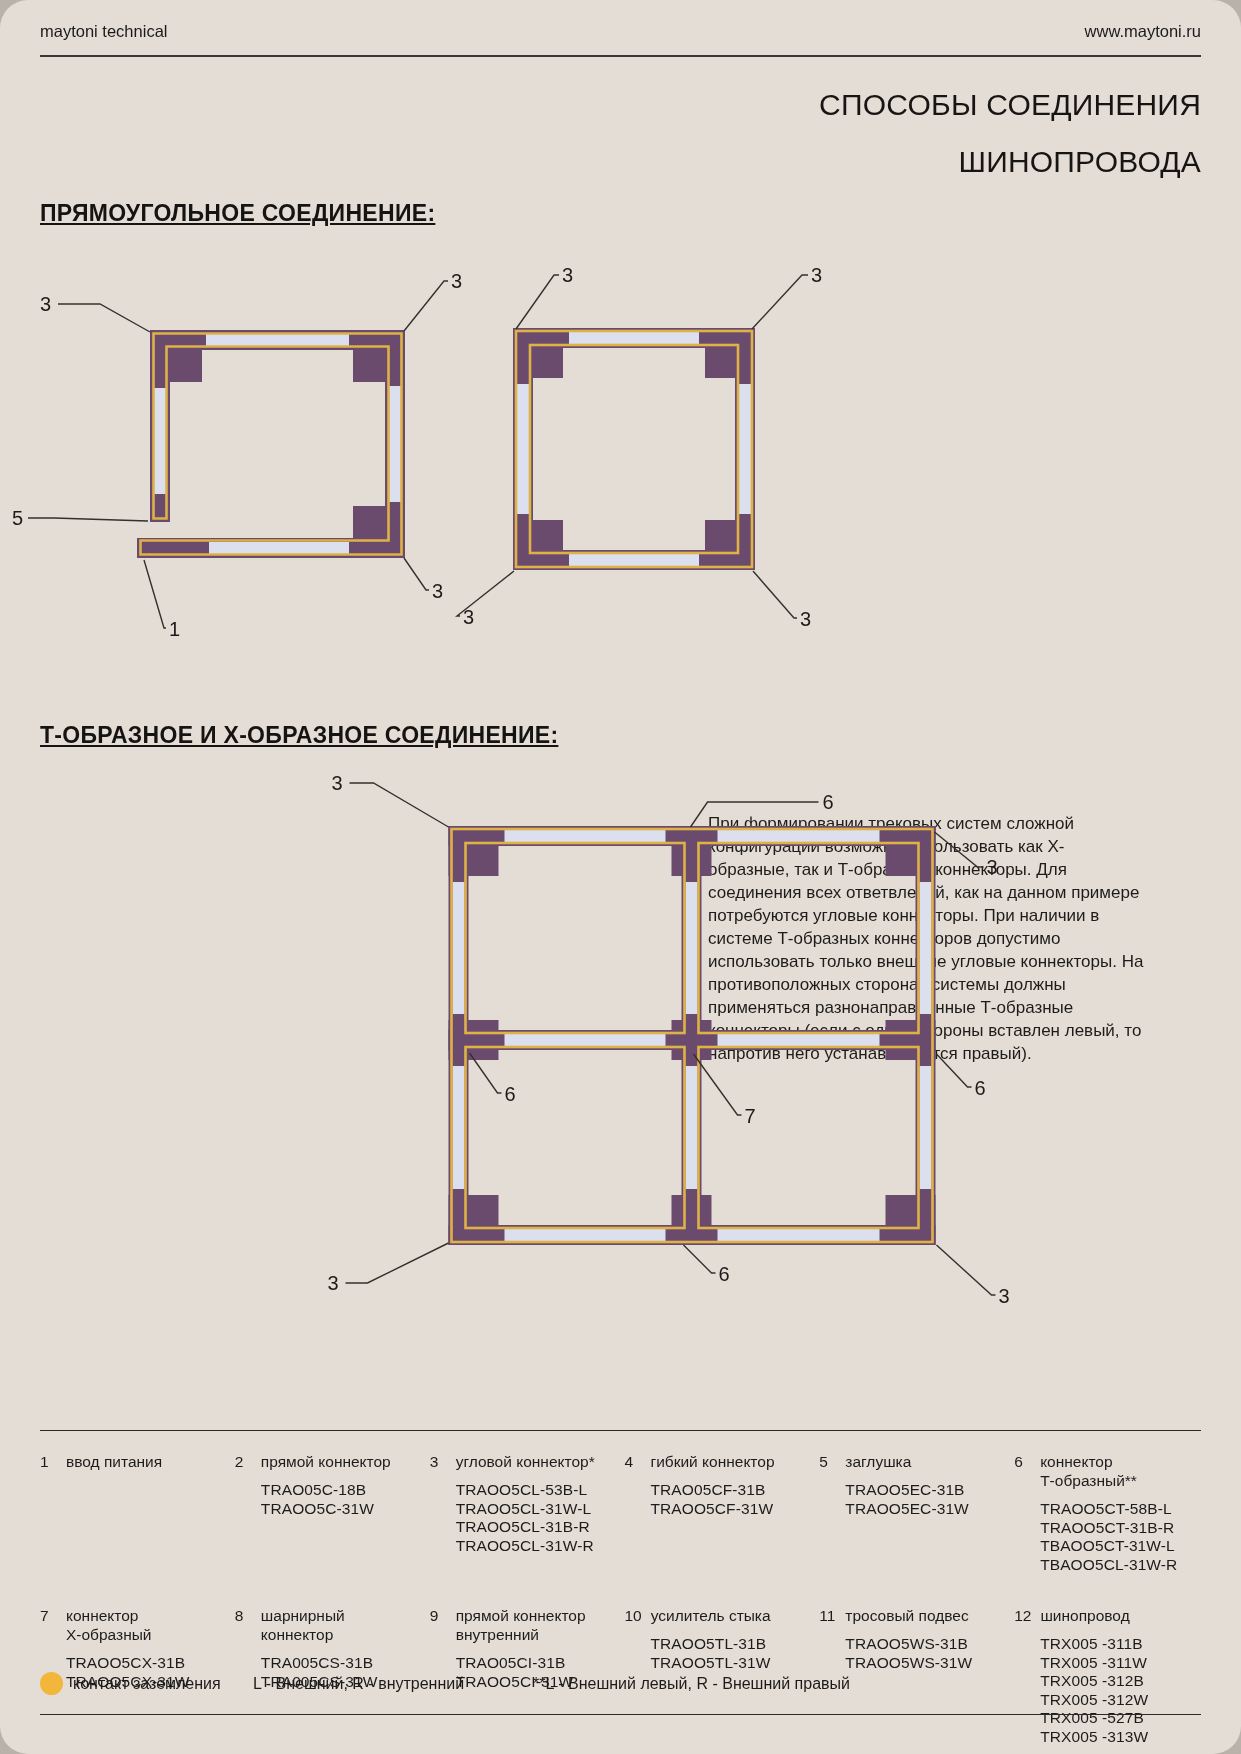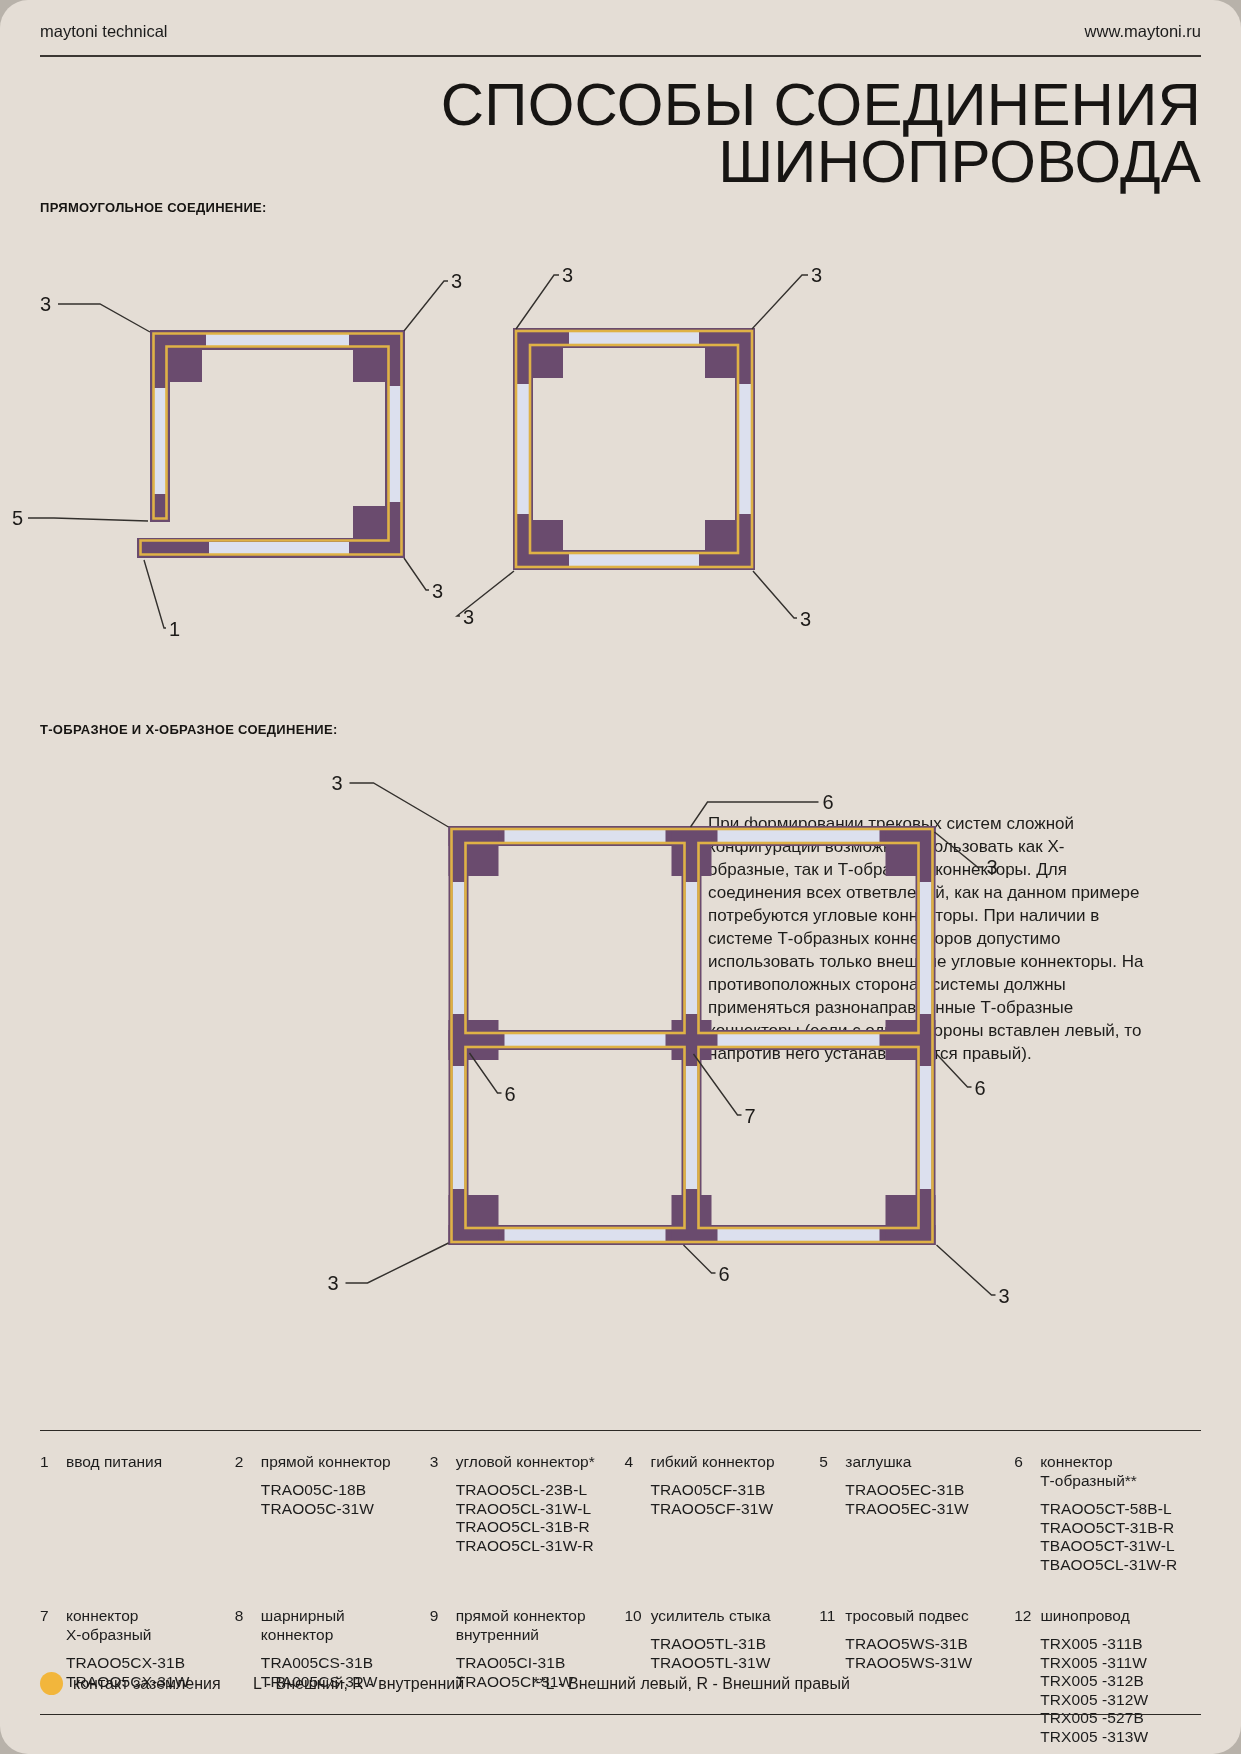--- a/index.html
+++ b/index.html
@@ -8,22 +8,22 @@
     position:relative;width:1241px;height:1754px;margin:0 auto;
     background:#e4ddd5;color:#1c1c1c;overflow:hidden;
     font-family:"Liberation Sans", sans-serif;
     border-radius:28px;
   }
   .hdr{position:absolute;left:40px;right:40px;top:22px;height:34px;
        display:flex;justify-content:space-between;align-items:flex-start;
        font-size:16.5px;color:#1b1b1b;}
   .hdr-rule{position:absolute;left:40px;right:40px;top:55px;border-top:2px solid #3b3733;}
   .title{position:absolute;right:40px;top:76px;text-align:right;
-         font-size:60px;line-height:57px;font-weight:500;letter-spacing:.2px;color:#171513;}
-  .sec-h{position:absolute;left:40px;font-size:13px;font-weight:700;letter-spacing:.3px;color:#161412;}
+         font-size:30px;line-height:57px;font-weight:500;letter-spacing:.2px;color:#171513;}
+  .sec-h{position:absolute;left:40px;font-size:23px;font-weight:700;letter-spacing:.3px;color:#161412;text-decoration:underline;}
   .sec-h.s1{top:200px;}
   .sec-h.s2{top:722px;text-align:right;}
   .para{position:absolute;font-size:17px;line-height:23px;color:#1d1c1a;}
   .para.p1{left:848px;top:266px;width:318px;}
   .para.p2{left:708px;top:812px;width:436px;}
   svg.diag{position:absolute;left:0;overflow:visible;}
   svg.d1{top:230px;}
   svg.d2{top:690px;}
   .tkP{fill:#6a4b6e;}
   .tkW{fill:#dce0ee;}
@@ -203,21 +203,21 @@
         <div class="pcode">TRAO05C-18B</div>
         <div class="pcode">TRAOO5C-31W</div>
       </div>
     </div>
     <div class="part">
       <div class="part-head">
         <span class="pnum">3</span>
         <span class="plabel">угловой коннектор*</span>
       </div>
       <div class="pcodes">
-        <div class="pcode">TRAOO5CL-23B-L</div>
+        <div class="pcode">TRAOO5CL-53B-L</div>
         <div class="pcode">TRAOO5CL-31W-L</div>
         <div class="pcode">TRAOO5CL-31B-R</div>
         <div class="pcode">TRAOO5CL-31W-R</div>
       </div>
     </div>
     <div class="part">
       <div class="part-head">
         <span class="pnum">4</span>
         <span class="plabel">гибкий коннектор</span>
       </div>

